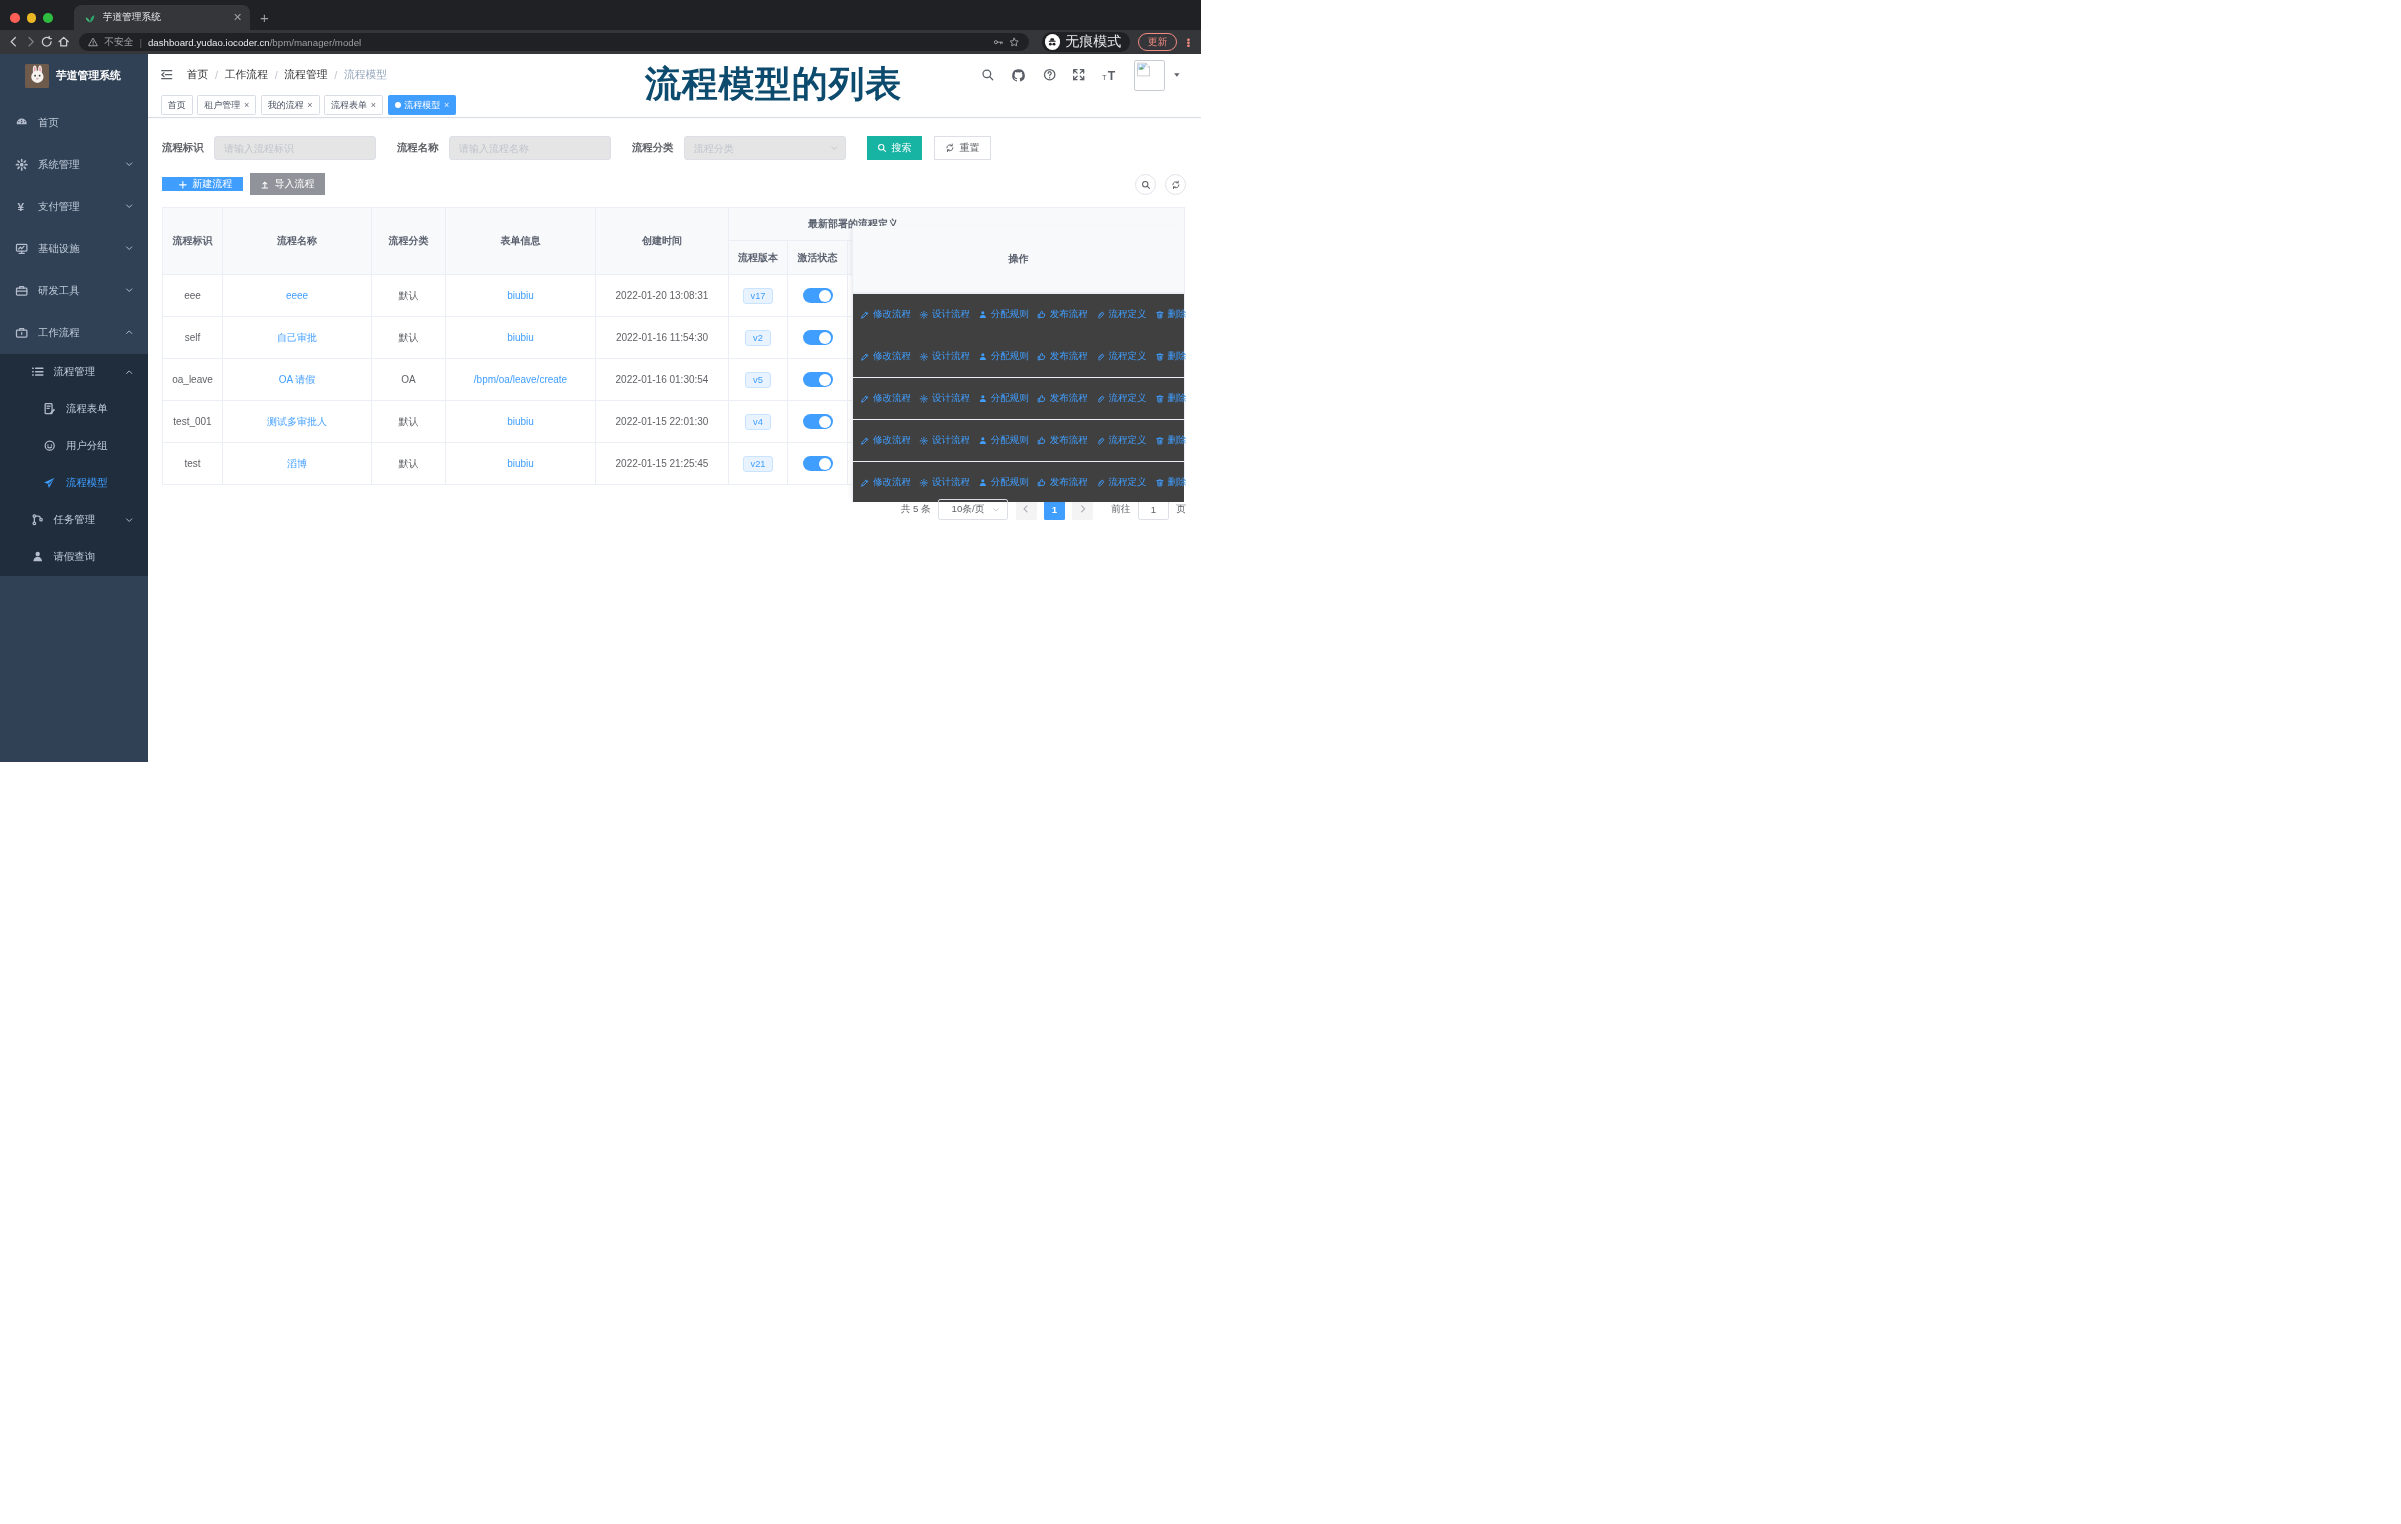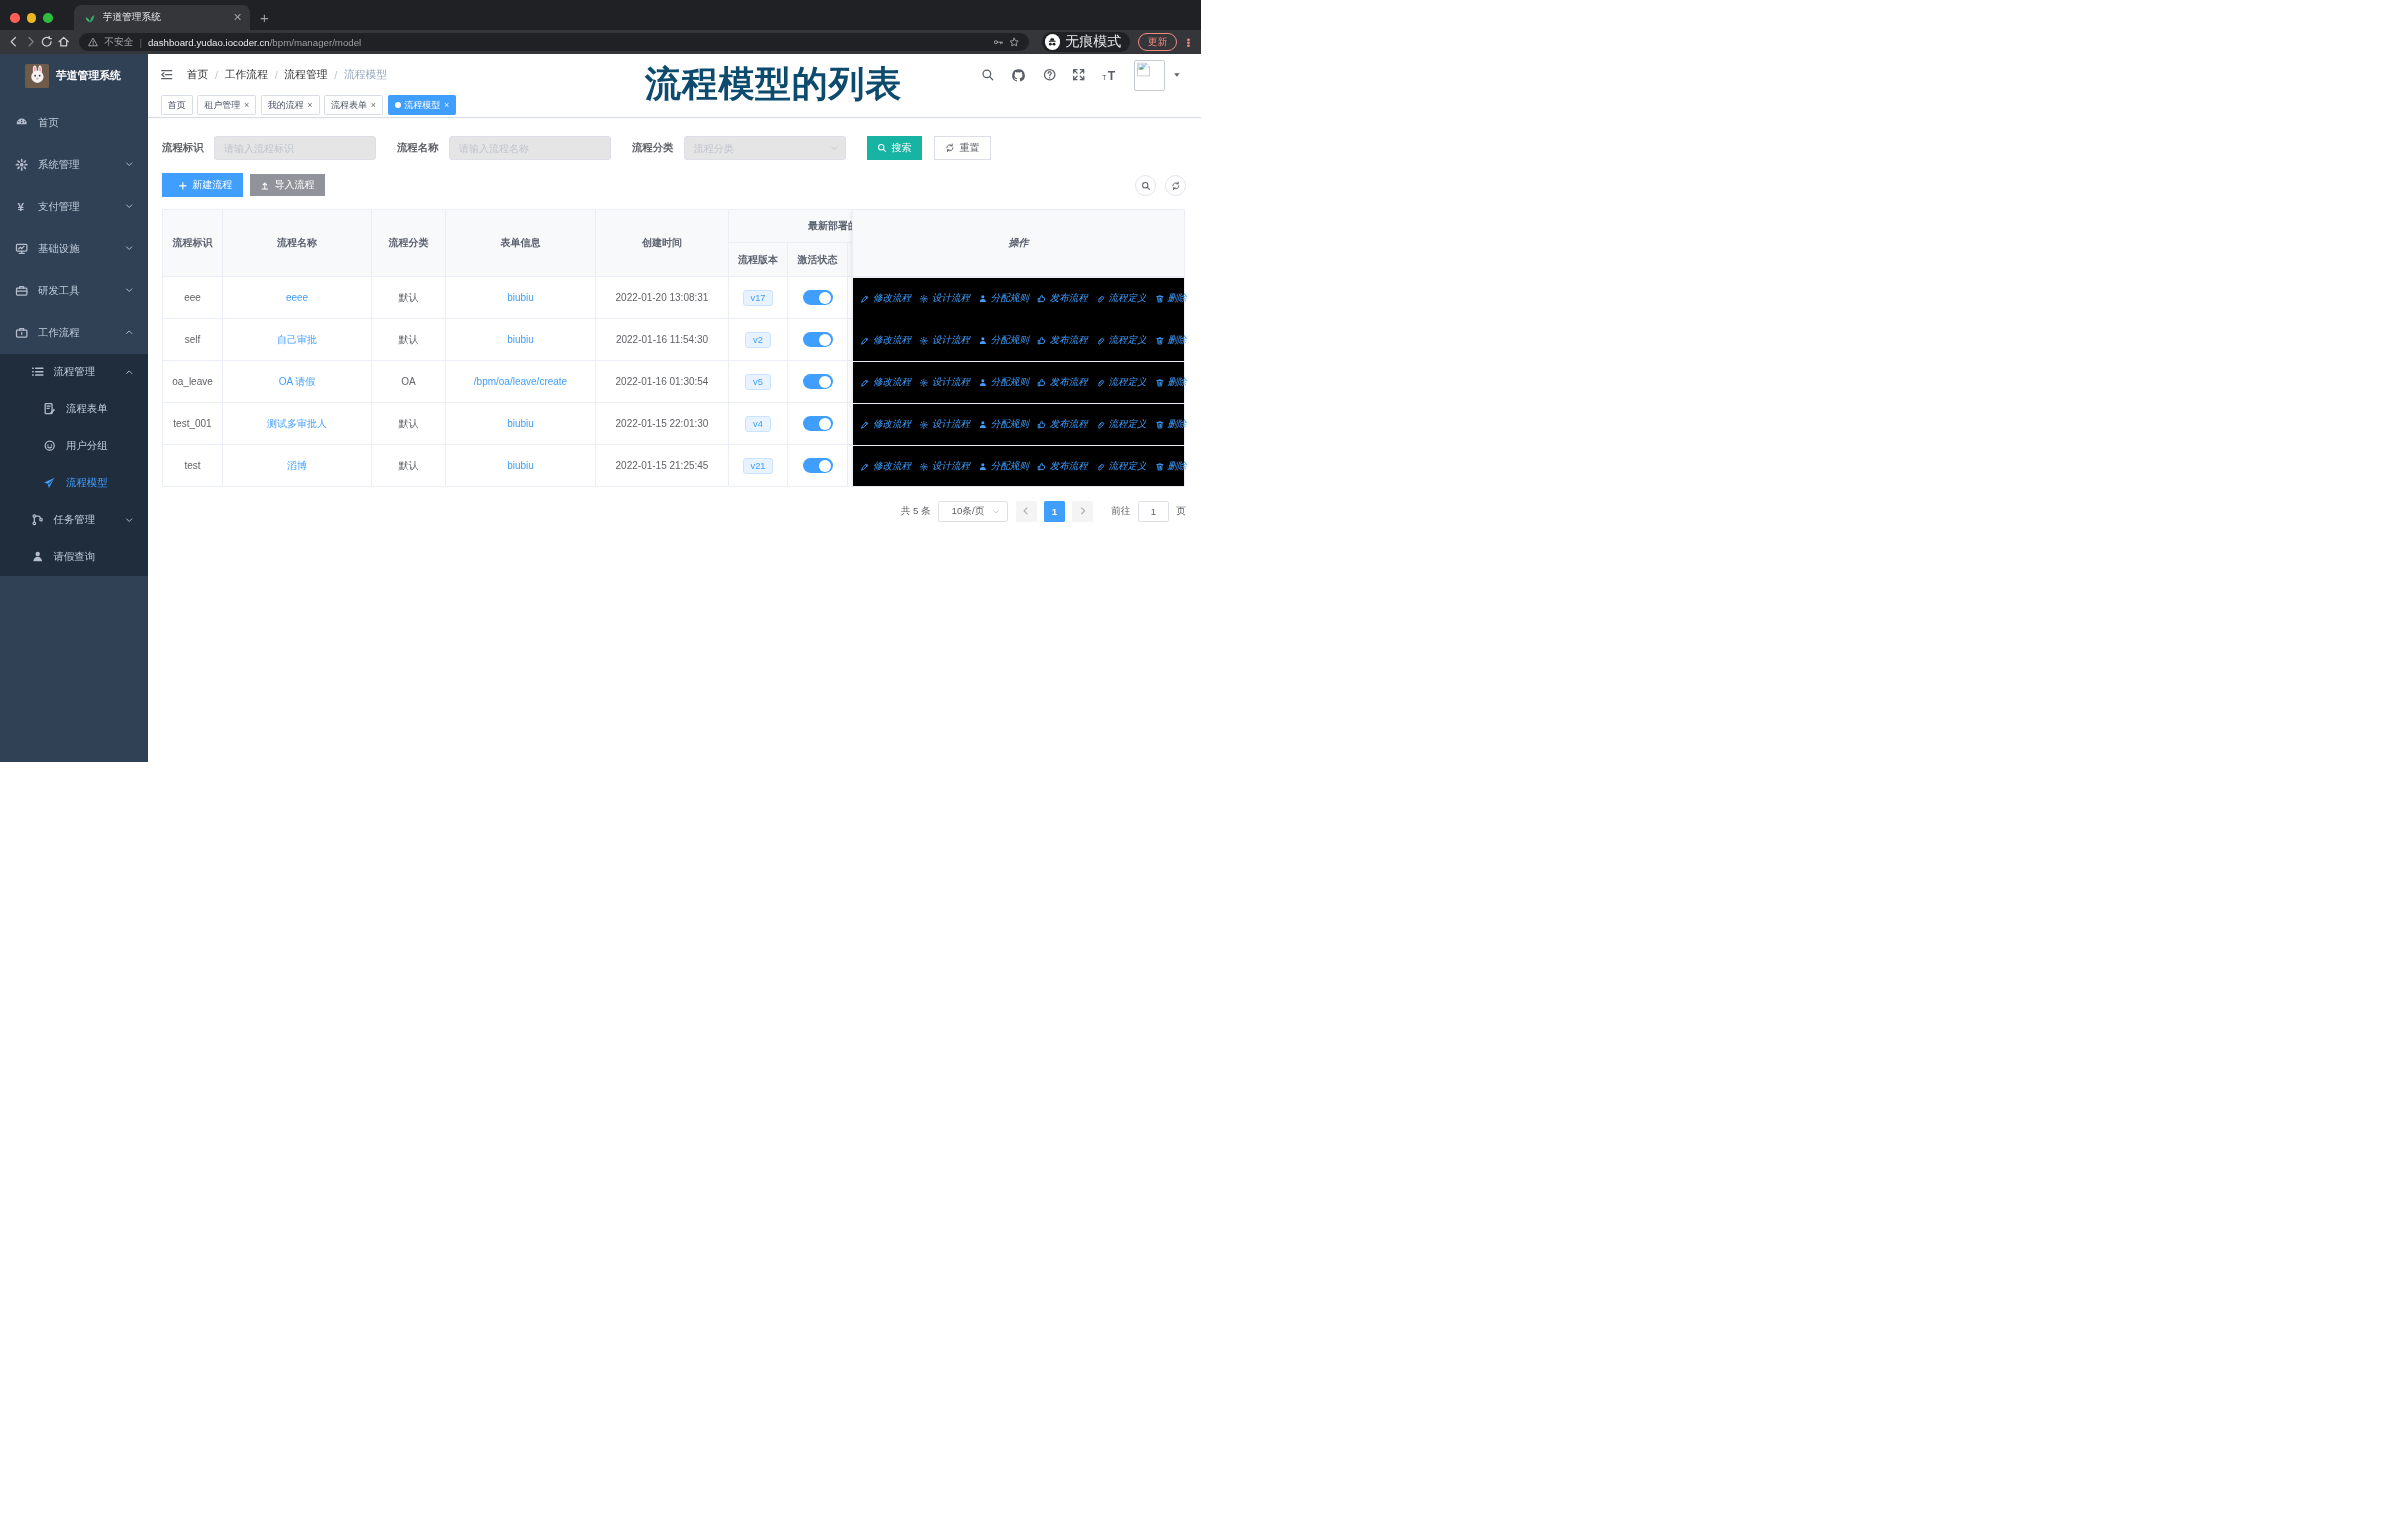--- a/index.html
+++ b/index.html
@@ -78,21 +78,21 @@
     color:#606266; background:#e5e5e5; margin-right:21px; font-family:inherit; }
   .f-input::placeholder { color:#c0c4cc; }
   .f-select { position:relative; width:162px; margin-right:21px; }
   .f-select .f-input { width:100%; margin:0; padding-right:21px; }
   .sel-caret { position:absolute; right:6.7px; top:6.7px; color:#c0c4cc; }
   .btn { height:24px; border-radius:0; border:none; display:inline-flex; align-items:center; gap:4.5px;
     font-size:10px; padding:0 10.4px; cursor:pointer; font-family:inherit; }
   .btn-search { background:#17b3a3; color:#fff; margin-right:12px; }
   .btn-reset { background:#fff; color:#606266; border:0.7px solid #dcdfe6; }
   .toolbar-row { display:flex; align-items:center; margin-top:13.4px; }
-  .btn-create { background:#409eff; color:#fff; height:24px;padding-left:16px; }
+  .btn-create { background:#409eff; color:#fff; height:14px;padding-left:16px; }
   .btn-import { background:#909399; color:#fff; height:22px; margin-left:7.4px; }
   .round-btns { margin-left:auto; display:flex; gap:9px; }
   .rbtn { width:21px; height:21px; border-radius:50%; border:0.7px solid #dfe3e9; background:#fff; color:#606266;
     display:flex; align-items:center; justify-content:center; }
 
   
   .tablewrap { position:relative; margin-top:12px; border:0.7px solid #ebeef5; width:1023px; font-size:10px; color:#606266; }
   .grid-row { display:grid; grid-template-columns:60px 149px 74px 150px 133px 59px 60px 1fr; }
   .hcell, .bcell { display:flex; align-items:center; justify-content:center; text-align:center; }
   .thead { background:#f8f9fb; font-weight:600; color:#5c6370; }
@@ -103,22 +103,22 @@
   .h-group .glabel { position:absolute; left:124px; top:50%; transform:translate(-50%,-50%); white-space:nowrap; }
   .h-sub { grid-row:2; }
   .h-fill { border-right:none; }
   .tbody .grid-row { height:42px; border-top:0.7px solid #ebeef5; background:#fff; }
   .bcell { border-right:0.7px solid #ebeef5; height:100%; padding:0 4.5px;text-align:right; }
   .bcell.fill { border-right:none; }
   .link { color:#409eff; text-decoration:none; cursor:pointer; }
   .vtag { background:#e8f3ff; border:0.7px solid #c9e4ff; color:#409eff; font-size:9.3px; border-radius:3px; padding:2.2px 6.7px; }
   .switch { width:30px; height:15px; border-radius:7.4px; background:#409eff; position:relative; display:inline-block; cursor:pointer; }
   .switch .knob { position:absolute; right:1.5px; top:1.5px; width:12px; height:12px; border-radius:50%; background:#fff; }
-  .opcol { position:absolute; top:0; right:0; width:332px; height:100%; background:#000000; border-left:0.7px solid #ebeef5;
-    box-shadow:-3px 0 4.5px -2.2px rgba(0,0,0,.08);font-style:italic; }
+  .opcol { position:absolute; top:18px; right:0; width:332px; height:100%; background:#404040; border-left:0.7px solid #ebeef5;
+    box-shadow:-3px 0 4.5px -2.2px rgba(0,0,0,.08); }
   .opcol .ophead { height:67px; background:#f8f9fb; border-bottom:0.7px solid #ebeef5; display:flex; align-items:center;
     justify-content:center; font-weight:600; color:#5c6370; }
   .oprow { height:42px; border-top:0.7px solid #ebeef5; display:flex; align-items:center; padding:0 7.4px; gap:8.2px;
     white-space:nowrap; }
   .oprow:nth-child(2){ border-top:none; }
   .oplink { color:#409eff; font-size:9.5px; display:inline-flex; align-items:center; gap:3px; cursor:pointer; }
 
   
   .pager { display:flex; align-items:center; justify-content:flex-end; margin-top:13.4px; gap:7.4px; font-size:9.7px; color:#606266; }
   .psel { position:relative; width:70px; height:21px; border:0.7px solid #dcdfe6; border-radius:2.2px; display:flex;

